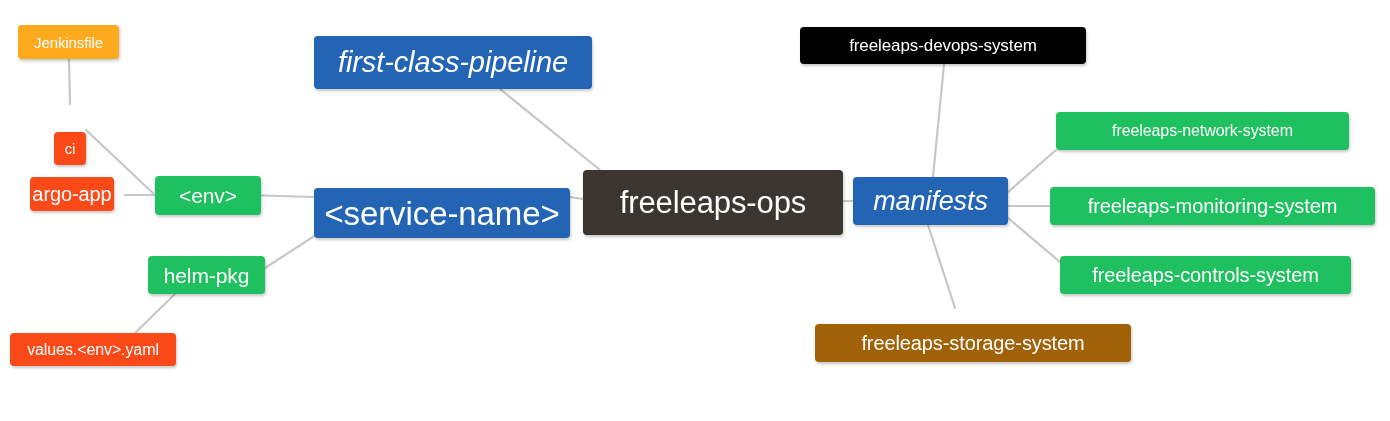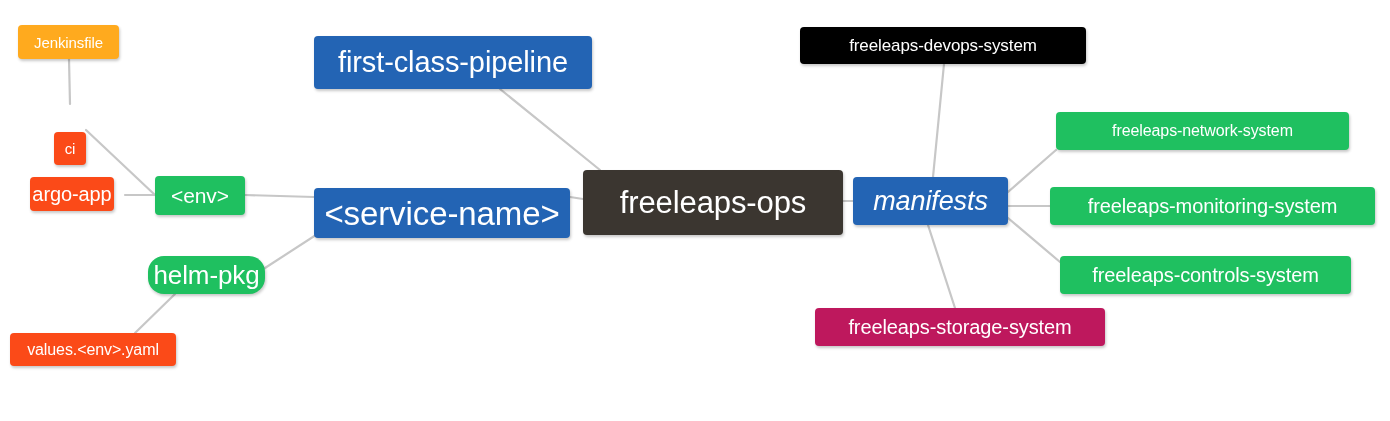--- a/index.html
+++ b/index.html
@@ -67,27 +67,27 @@
       <path d="M 1008 192 L 1056 150" class="edge" stroke="#c7c7c7"></path>
       <path d="M 1008 206 L 1050 206" class="edge" stroke="#c7c7c7"></path>
       <path d="M 1008 218 L 1060 262" class="edge" stroke="#c7c7c7"></path>
       <path d="M 928 225 L 955 308" class="edge" stroke="#c7c7c7"></path>
     </svg>
 
   <div id="node-layer">
       <div class="node" style="left: 18px; top: 25px; width: 101px; height: 34px; background: rgb(255, 170, 30); font-size: 15px;">Jenkinsfile</div>
       <div class="node" style="left: 54px; top: 104px; width: 32px; height: 33px; background: rgb(251, 74, 24); font-size: 15px; margin-top: 28px;">ci</div>
       <div class="node" style="left: 30px; top: 177px; width: 84px; height: 34px; background: rgb(251, 74, 24); font-size: 20px;">argo-app</div>
-      <div class="node" style="left: 155px; top: 176px; width: 90px; height: 39px; background: rgb(31, 192, 96); font-size: 21px;">&lt;env&gt;</div>
-      <div class="node" style="left: 148px; top: 256px; width: 117px; height: 38px; background: rgb(31, 192, 96); font-size: 26px; border-radius: 16px;">helm-pkg</div>
+      <div class="node" style="left: 155px; top: 176px; width: 106px; height: 39px; background: rgb(31, 192, 96); font-size: 21px;">&lt;env&gt;</div>
+      <div class="node" style="left: 148px; top: 256px; width: 117px; height: 38px; background: rgb(31, 192, 96); font-size: 21px;">helm-pkg</div>
       <div class="node" style="left: 10px; top: 333px; width: 166px; height: 33px; background: rgb(251, 74, 24); font-size: 16px;">values.&lt;env&gt;.yaml</div>
-      <div class="node" style="left: 314px; top: 36px; width: 278px; height: 53px; background: rgb(35, 100, 180); font-size: 29px;">first-class-pipeline</div>
+      <div class="node" style="left: 314px; top: 36px; width: 278px; height: 53px; background: rgb(35, 100, 180); font-size: 29px; font-style: italic;">first-class-pipeline</div>
       <div class="node" style="left: 314px; top: 172px; width: 256px; height: 50px; background: rgb(35, 100, 180); font-size: 33px; margin-top: 16px;">&lt;service-name&gt;</div>
       <div class="node" style="left: 583px; top: 170px; width: 260px; height: 65px; background: rgb(59, 54, 48); font-size: 31px;">freeleaps-ops</div>
       <div class="node" style="left: 853px; top: 177px; width: 155px; height: 48px; background: rgb(35, 100, 180); font-size: 27px; font-style: italic;">manifests</div>
       <div class="node" style="left: 800px; top: 27px; width: 286px; height: 37px; background: #000000; font-size: 17px;">freeleaps-devops-system</div>
       <div class="node" style="left: 1056px; top: 112px; width: 293px; height: 38px; background: rgb(31, 192, 96); font-size: 16px;">freeleaps-network-system</div>
       <div class="node" style="left: 1050px; top: 187px; width: 325px; height: 38px; background: rgb(31, 192, 96); font-size: 20px;">freeleaps-monitoring-system</div>
       <div class="node" style="left: 1060px; top: 256px; width: 291px; height: 38px; background: rgb(31, 192, 96); font-size: 20px;">freeleaps-controls-system</div>
-      <div class="node" style="left: 815px; top: 308px; width: 290px; height: 38px; background: #be185d; font-size: 20px;">freeleaps-storage-system</div>
+      <div class="node" style="left: 815px; top: 324px; width: 316px; height: 38px; background: #a16207; font-size: 20px;">freeleaps-storage-system</div>
     </div>
 
 </div>
 
 </body></html>

